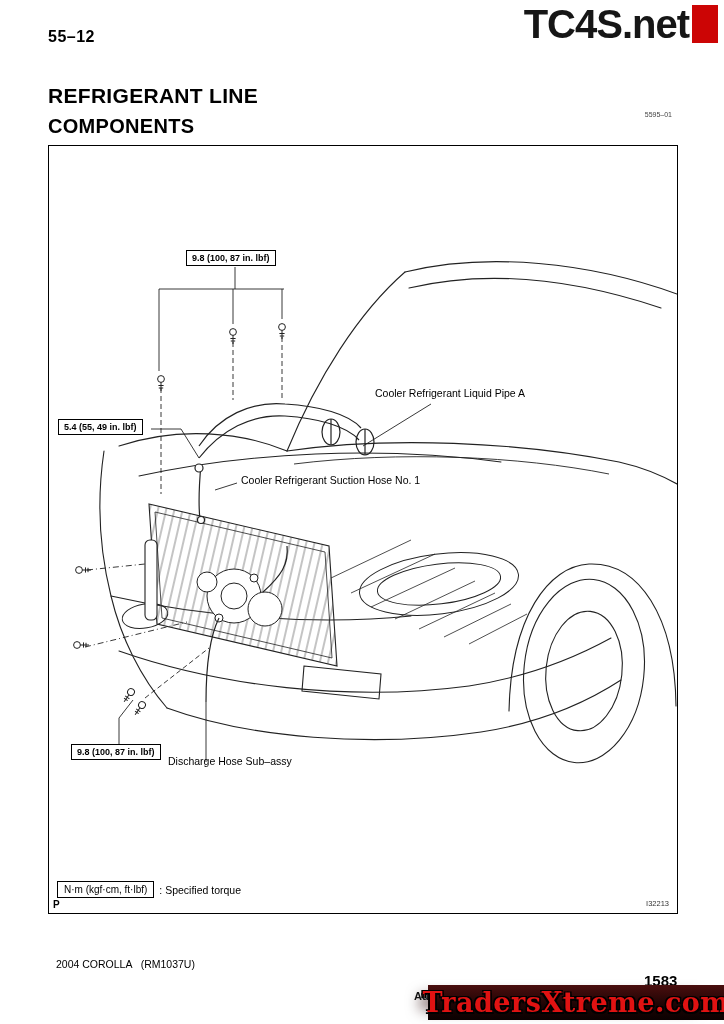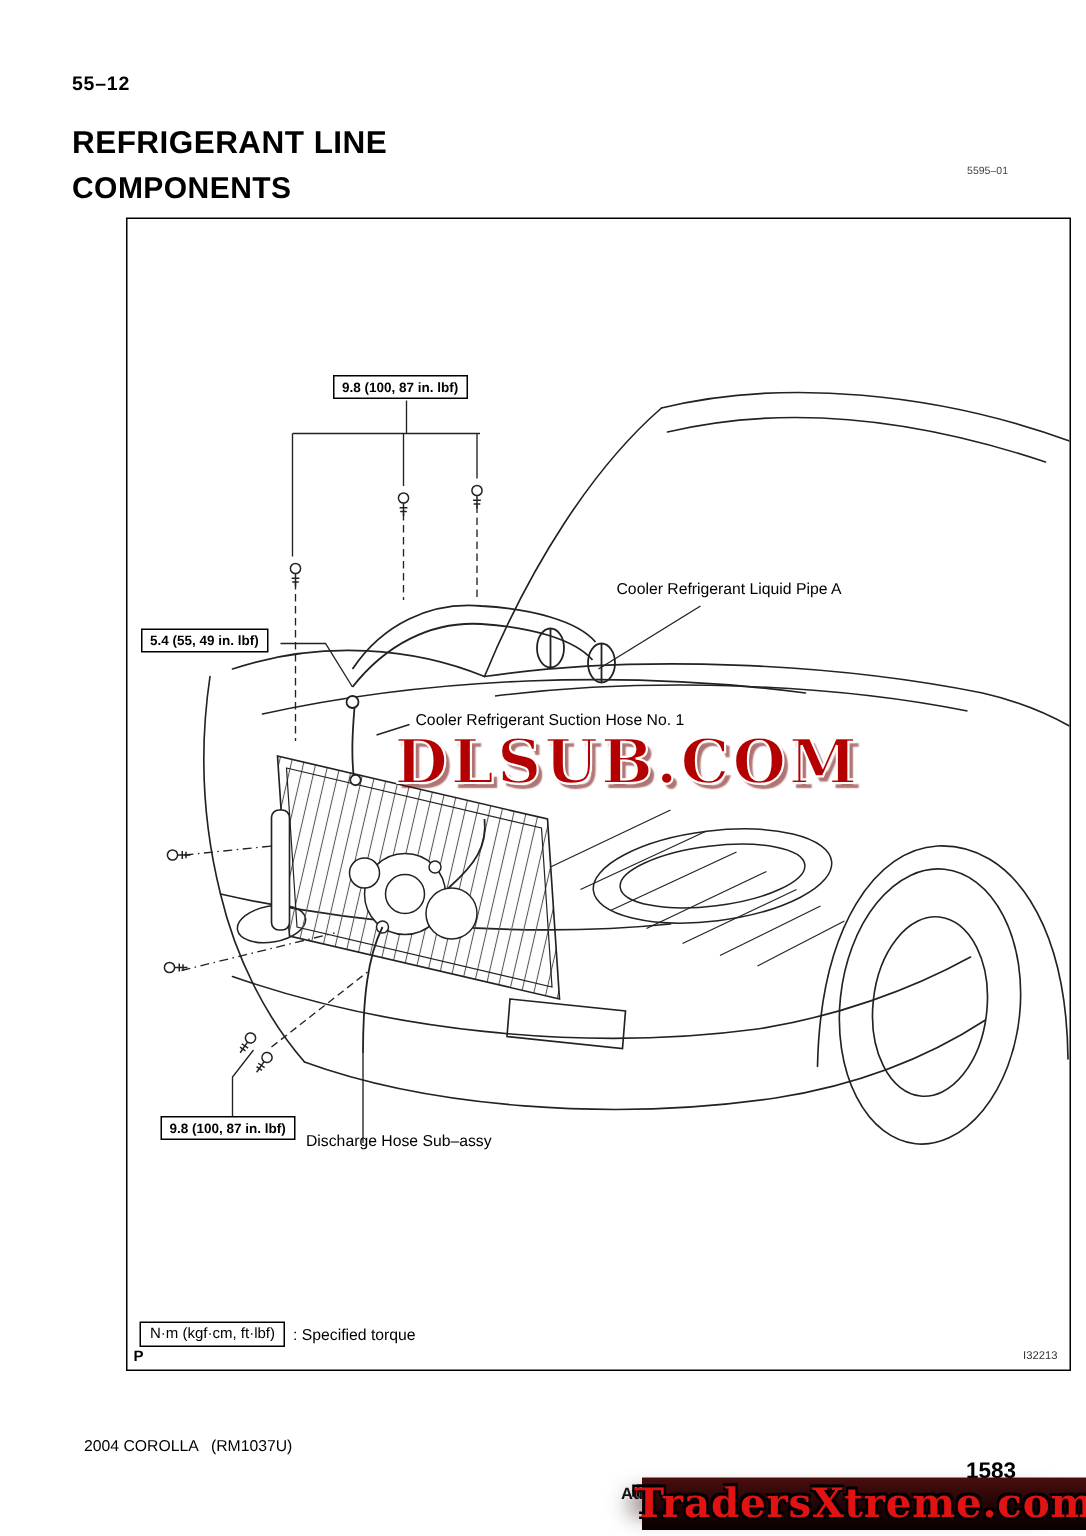--- a/index.html
+++ b/index.html
@@ -4,36 +4,36 @@
 <style>
   html,body { margin:0; padding:0; background:#777; }
   .page {
     position:relative; width:724px; height:1024px; background:#ffffff;
     font-family:"Liberation Sans", sans-serif; color:#000; overflow:hidden;
     margin:0 auto;
   }
   .abs { position:absolute; }
 
   
-  .page-number { left:48px; top:48px; font-size:13px; font-weight:bold; letter-spacing:.5px; }
+  .page-number { left:48px; top:28px; font-size:16px; font-weight:bold; letter-spacing:.5px; }
   .running-head { left:0; top:62px; width:100%; text-align:center; font-size:9.5px; }
   .running-head .inner { display:inline-block; border-bottom:1.6px solid #000; padding:0 8px 3px 8px; }
   .running-head .sec { font-weight:bold; }
   .running-head .dash { padding:0 6px; }
   .doc-title { left:48px; top:84px; font-size:21px; font-weight:bold; letter-spacing:.3px; }
   .doc-subtitle { left:48px; top:115px; font-size:20px; font-weight:bold; letter-spacing:.3px; }
   .figure-code { right:52px; top:111px; font-size:7px; color:#444; }
 
   
   .tc4s { top:4px; right:6px; display:flex; align-items:center; }
   .tc4s .txt { font-size:40px; font-weight:bold; color:#161616; letter-spacing:-1px; line-height:1; }
   .tc4s .redbox { width:26px; height:38px; background:#cc0505; margin-left:3px; }
 
   
-  .diagram { left:48px; top:145px; width:628px; height:767px; border:1.5px solid #000;margin-left:36px; }
+  .diagram { left:48px; top:145px; width:628px; height:767px; border:1.5px solid #000; }
   .diagram svg { position:absolute; left:0; top:0; }
 
   .torque-box {
     position:absolute; border:1px solid #000; background:#fff;
     font-size:9px; font-weight:bold; padding:2px 5px; white-space:nowrap; z-index:3;
   }
   .plain-label { position:absolute; font-size:10.5px; white-space:nowrap; z-index:3; }
 
   .dlsub {
     position:absolute; left:178px; top:338px; z-index:4;
@@ -62,20 +62,24 @@
     color:#e01212;
     text-shadow:1.5px 1.5px 0 #000, -1.5px -1.5px 0 #000, 1.5px -1.5px 0 #000, -1.5px 1.5px 0 #000;
     white-space:nowrap;
   }
 </style>
 </head>
 <body>
 
 <div class="page">
 
+  <div class="abs tc4s">
+    <span class="txt">TC4S.net</span>
+    <span class="redbox"></span>
+  </div>
 
   <div class="abs page-number">55–12</div>
   <div class="abs doc-title">REFRIGERANT LINE</div>
   <div class="abs doc-subtitle">COMPONENTS</div>
   <div class="abs figure-code">5595–01</div>
 
   <div class="abs diagram">
 
     <svg viewBox="0 0 628 767" width="628" height="767">
       <defs>
@@ -187,21 +191,20 @@
         <path d="M157,616 L157,556"></path>
         <path d="M188,337 L166,344"></path>
         <path d="M382,258 L314,300"></path>
       </g>
     </svg>
 
     <div class="torque-box" style="left:137px; top:104px;">9.8 (100, 87 in. lbf)</div>
     <div class="plain-label" style="left:326px; top:241px;">Cooler Refrigerant Liquid Pipe A</div>
     <div class="torque-box" style="left:9px; top:273px;">5.4 (55, 49 in. lbf)</div>
     <div class="plain-label" style="left:192px; top:328px;">Cooler Refrigerant Suction Hose No. 1</div>
-    <div class="dlsub">DLSUB.COM</div>
     <div class="torque-box" style="left:22px; top:598px;">9.8 (100, 87 in. lbf)</div>
     <div class="plain-label" style="left:119px; top:609px;">Discharge Hose Sub–assy</div>
 
     <div class="legend">
       <span class="unit-box">N·m (kgf·cm, ft·lbf)</span>
       <span>: Specified torque</span>
     </div>
 
     <div class="corner-p">P</div>
     <div class="figure-id">I32213</div>

